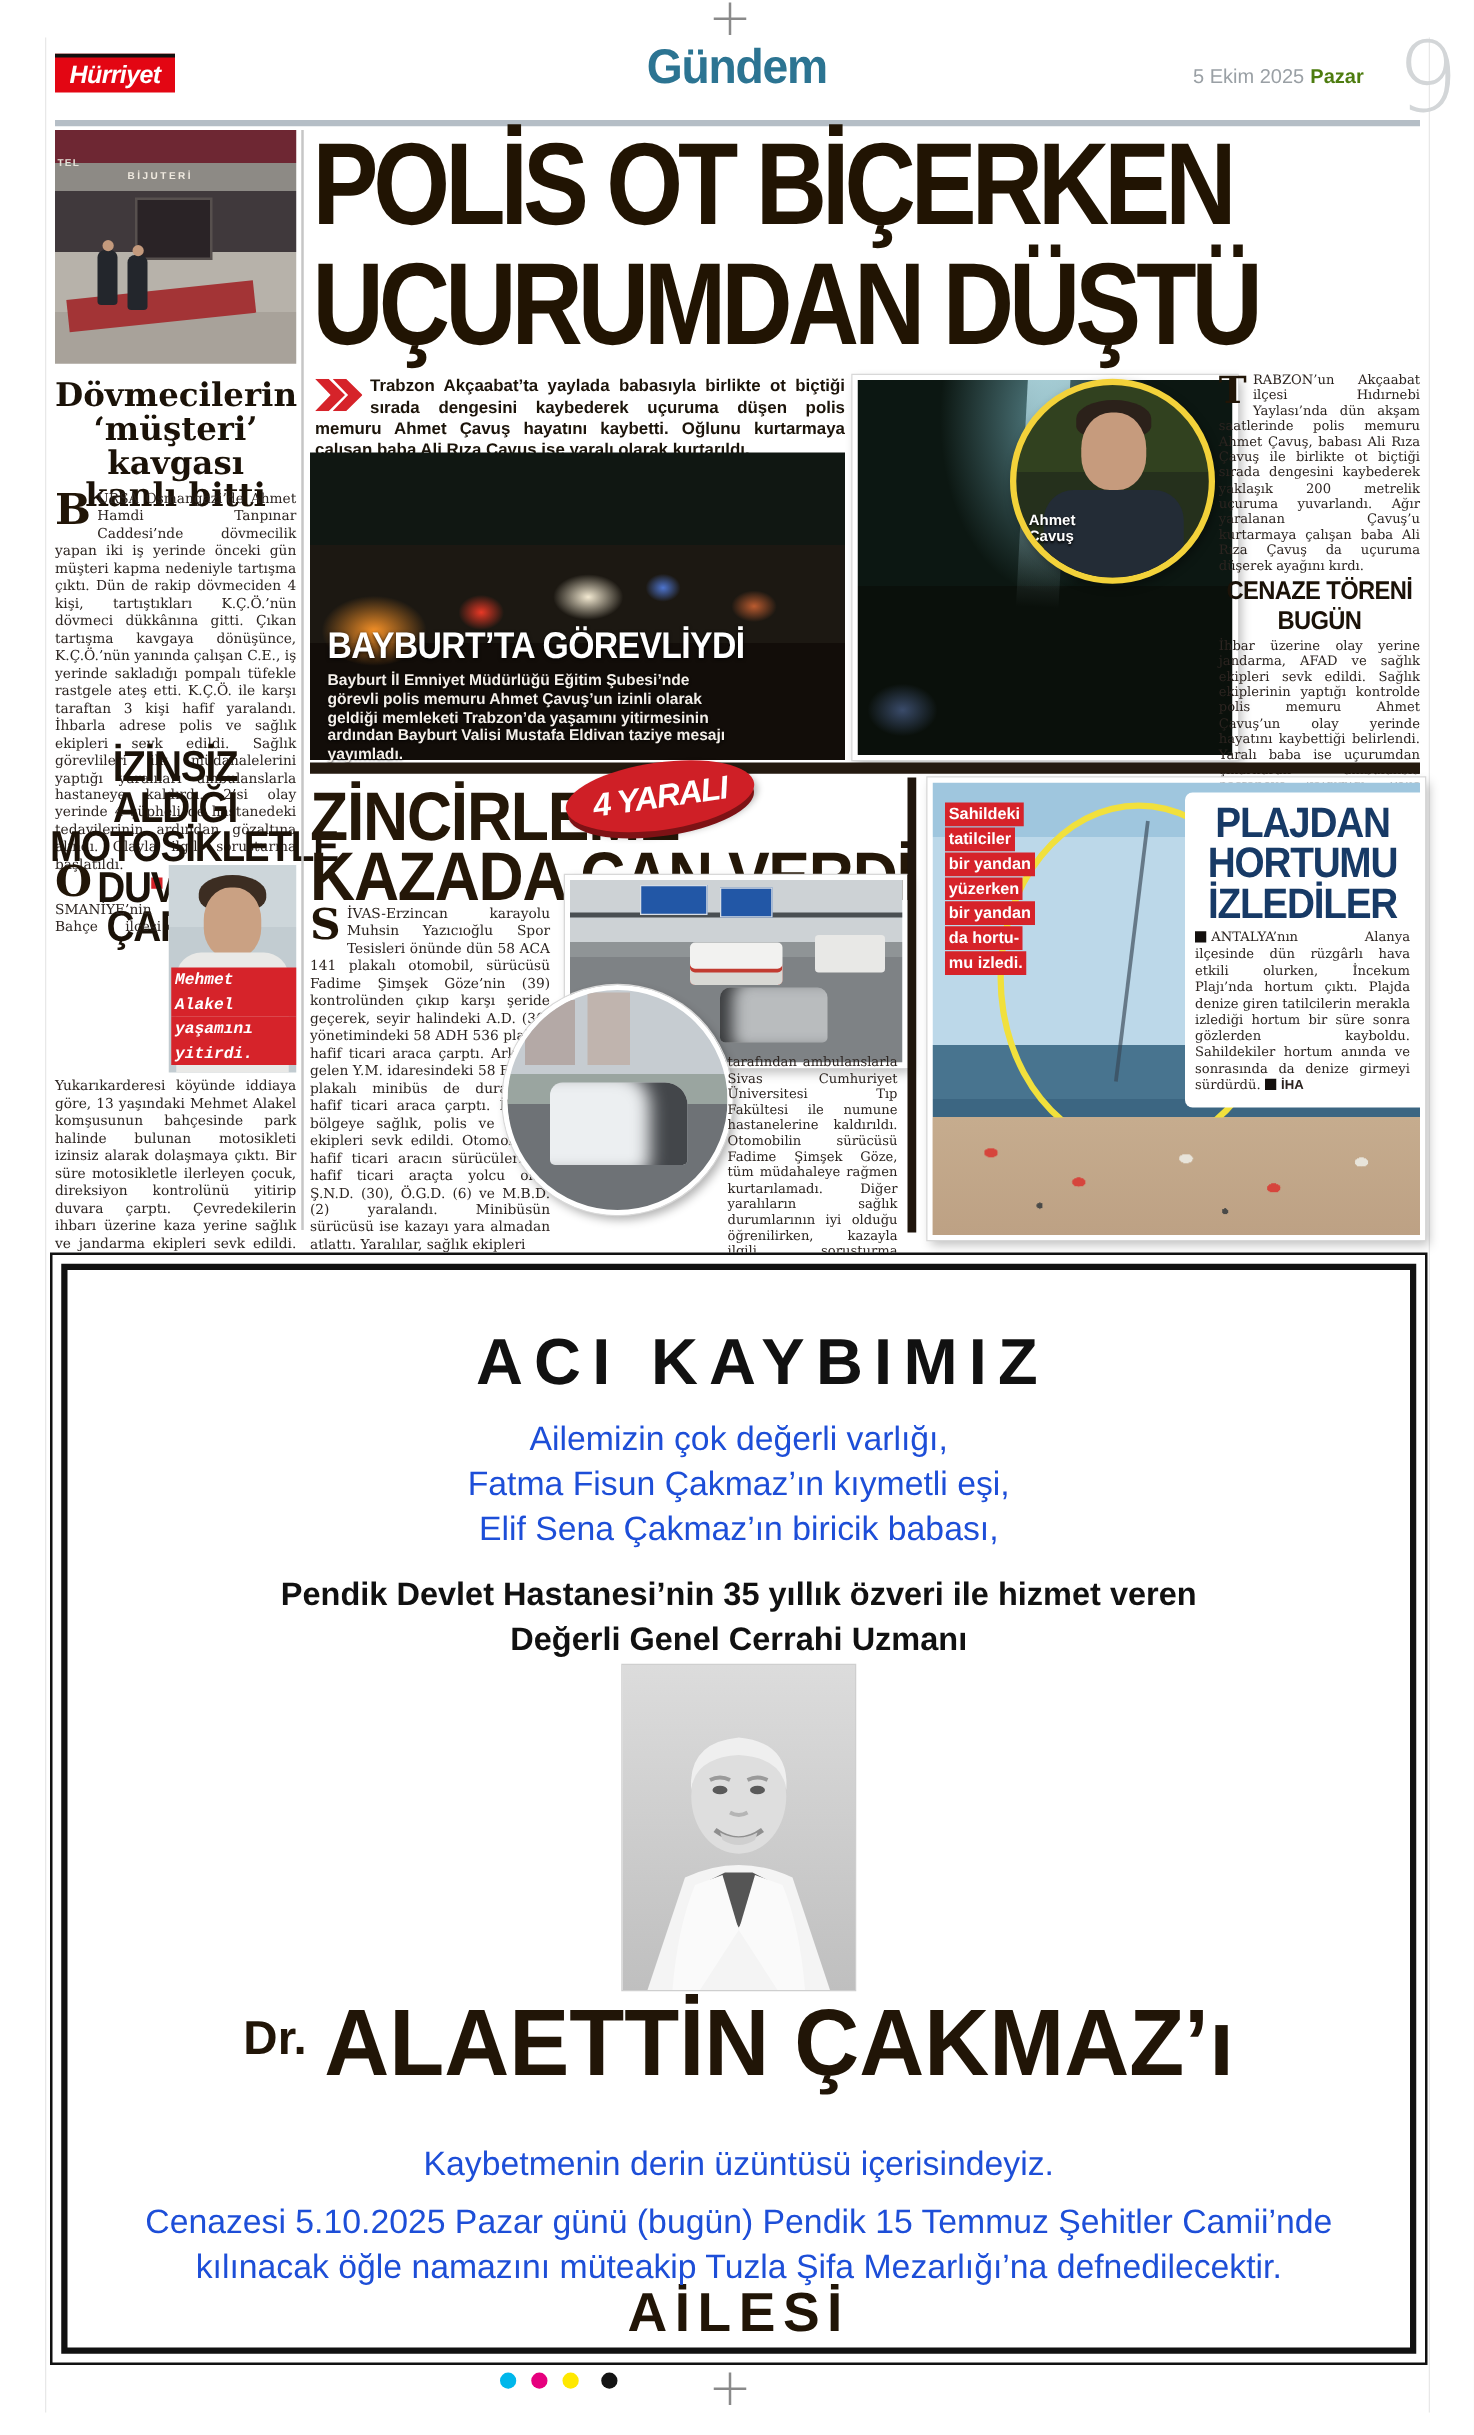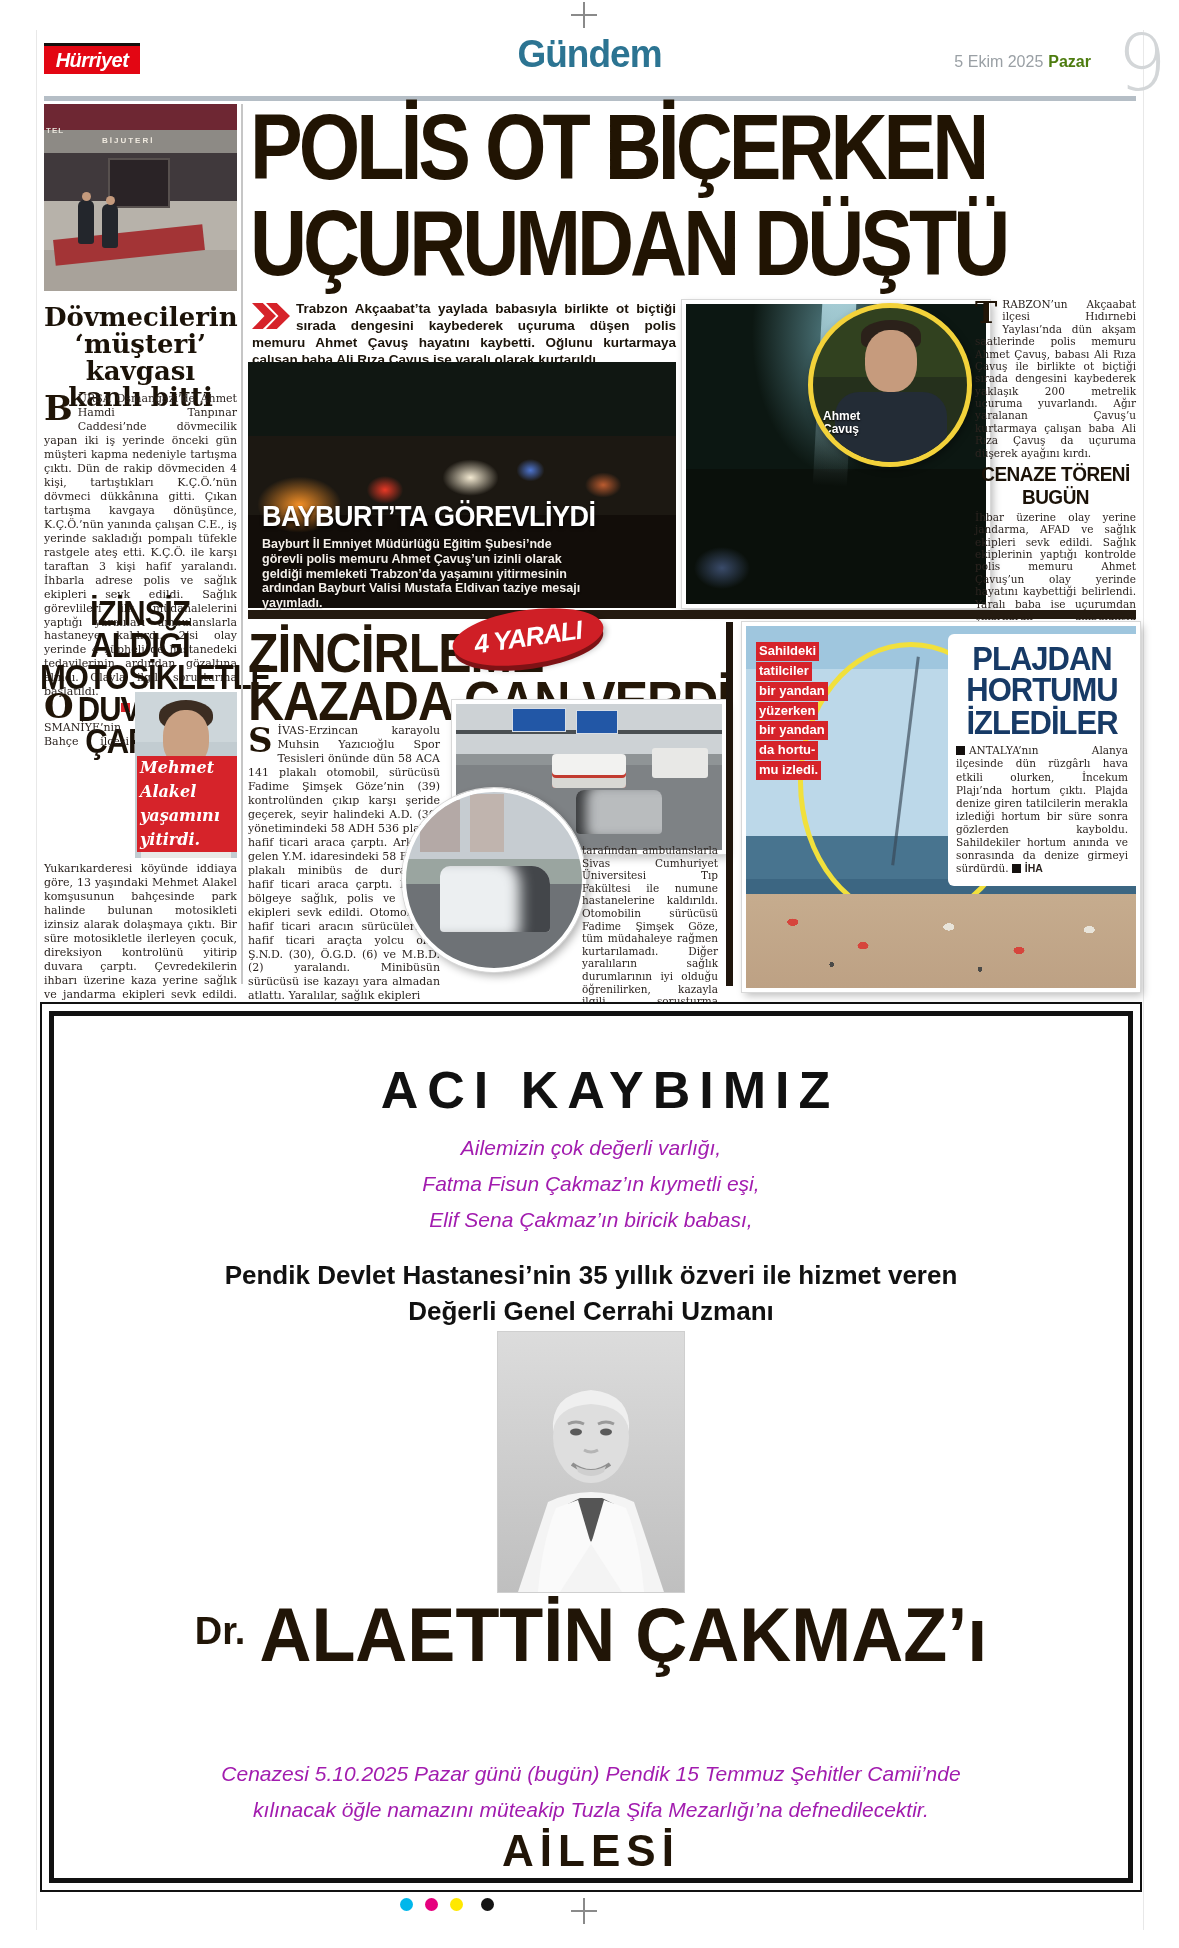--- a/index.html
+++ b/index.html
@@ -38,21 +38,21 @@
       font-weight:bold;font-size:26px;line-height:1.03;color:#1b1208;}
   .tattoo-bodywrap{left:44px;top:392px;width:193px;}
   .moto-title{left:40px;top:598px;width:200px;text-align:center;font-size:31px;font-weight:bold;
       letter-spacing:-1px;line-height:.92;transform:scaleY(1.12);transform-origin:center top;color:#1b1208;}
   .moto-bodywrap{left:44px;top:690px;width:193px;}
   .boy-photo{float:right;width:102px;height:166px;margin:2px 0 4px 6px;position:relative;
       background:linear-gradient(180deg,#cdd6da 0 30%,#c2ccd1 30% 100%);}
   .boy-head{position:absolute;left:28px;top:18px;width:46px;height:56px;background:#caa183;border-radius:46% 46% 42% 42%;}
   .boy-hair{position:absolute;left:24px;top:8px;width:54px;height:30px;background:#3c2d22;border-radius:50% 50% 40% 40%;}
   .boy-shirt{position:absolute;left:6px;top:70px;width:90px;height:96px;background:#e9e9e7;border-radius:20px 20px 0 0;}
-  .boy-caption{position:absolute;left:2px;bottom:6px;font-size:16px;font-weight:bold;font-style:italic;color:#fff;line-height:1.5;}
+  .boy-caption{position:absolute;left:2px;bottom:6px;font-size:13px;font-weight:bold;font-style:italic;color:#fff;line-height:1.5;font-family:Liberation Mono, monospace;}
   .boy-caption span{background:#d6232a;padding:0 3px;display:table;}
   
   .vline{left:241px;top:104px;width:2px;height:880px;background:#c6c6c6;}
   .huge{left:250px;font-size:79px;font-weight:bold;letter-spacing:-4px;line-height:1;
         transform:scaleY(1.18);transform-origin:left top;color:#211403;white-space:nowrap;}
   .lead{left:252px;top:301px;width:424px;font-size:13.5px;font-weight:bold;line-height:1.25;
         text-align:justify;color:#1c140a;}
   .chev{float:left;width:38px;height:28px;margin:2px 6px 0 0;position:relative;}
   .chev i{position:absolute;top:0;width:24px;height:26px;background:#d6232a;
           clip-path:polygon(0 0,45% 0,100% 50%,45% 100%,0 100%,52% 50%);}
@@ -143,21 +143,21 @@
      padding:8px 8px 10px 8px;}
   .beach-title{font-size:31px;font-weight:bold;letter-spacing:-1px;text-align:center;color:#173a66;
      line-height:.95;transform:scaleY(1.1);transform-origin:center top;}
   .beach-body{font-family:"DejaVu Serif",serif;font-size:10.5px;line-height:1.25;text-align:justify;
      color:#2c2420;margin-top:14px;}
   
   .obit{left:40px;top:1002px;width:1098px;height:886px;border:2px solid #111;background:#fff;}
   .obit-inner{position:absolute;left:7px;top:7px;right:7px;bottom:7px;border:5px solid #111;}
   .obit .c{left:0;right:0;text-align:center;}
   .obit-title{top:56px;font-size:52px;font-weight:bold;letter-spacing:9px;color:#111;margin-left:38px;}
-  .obit-l{font-size:21px;color:#a21caf;font-style:italic;}
+  .obit-l{font-size:27px;color:#1d4ed8;}
   .obit-lb{font-size:26px;font-weight:bold;color:#111;}
   .obit-photo{left:456px;top:328px;width:186px;height:260px;background:#e9e9e9;
      box-shadow:0 0 0 1px #cfcfcf;overflow:hidden;}
   .obit-nameline{top:588px;}
   .obit-nameline .prefix{font-size:38px;font-weight:bold;vertical-align:14px;margin-right:14px;}
   .obit-nameline .name{font-size:72px;font-weight:bold;letter-spacing:0px;display:inline-block;
      transform:scaleY(1.05);transform-origin:center top;}
   .obit-footer{top:822px;font-size:44px;font-weight:bold;letter-spacing:6px;}
   
   .cropmark{width:26px;height:26px;}
@@ -358,20 +358,21 @@
         <path d="M86 118 Q93 122 100 118" stroke="#b5b5b5" stroke-width="3" fill="none"></path>
         <path d="M74 132 Q93 146 112 132" stroke="#8f8f8f" stroke-width="4" fill="none"></path>
         <path d="M78 134 Q93 142 108 134 L106 140 Q93 148 80 140Z" fill="#cfcfcf"></path>
       </svg>
     </div>
 
     <div class="abs c obit-nameline">
       <span class="prefix">Dr.</span><span class="name">ALAETTİN ÇAKMAZ’ı</span>
     </div>
 
+    <div class="abs c obit-l" style="top:712px;">Kaybetmenin derin üzüntüsü içerisindeyiz.</div>
     <div class="abs c obit-l" style="top:758px;">Cenazesi 5.10.2025 Pazar günü (bugün) Pendik 15 Temmuz Şehitler Camii’nde</div>
     <div class="abs c obit-footer">AİLESİ</div>
     <div class="abs c obit-l" style="top:794px;">kılınacak öğle namazını müteakip Tuzla Şifa Mezarlığı’na defnedilecektir.</div>
   </div>
 
   <div class="abs dot" style="left:400px;top:1898px;background:#00b7eb;"></div>
   <div class="abs dot" style="left:425px;top:1898px;background:#e6007e;"></div>
   <div class="abs dot" style="left:450px;top:1898px;background:#ffe800;"></div>
   <div class="abs dot" style="left:481px;top:1898px;background:#141414;"></div>
 

